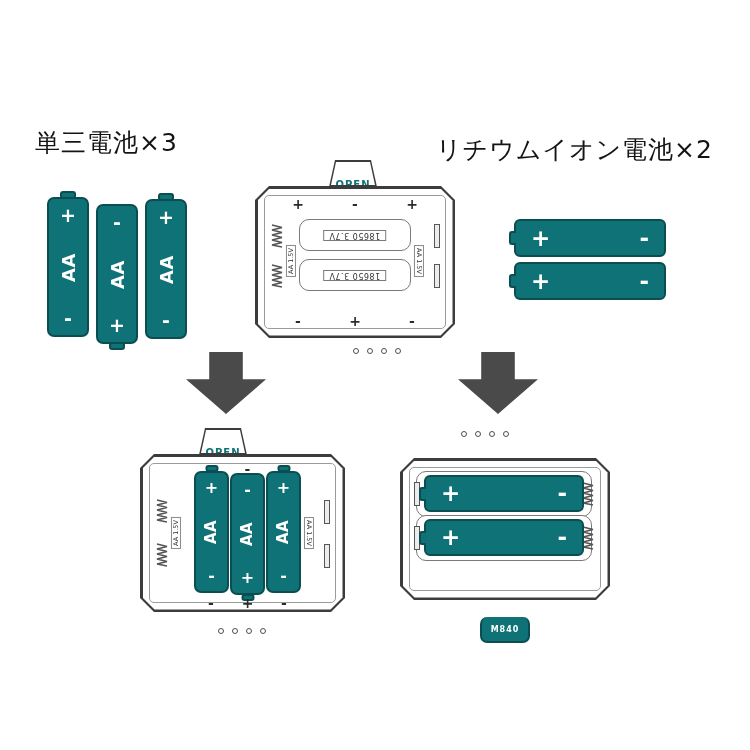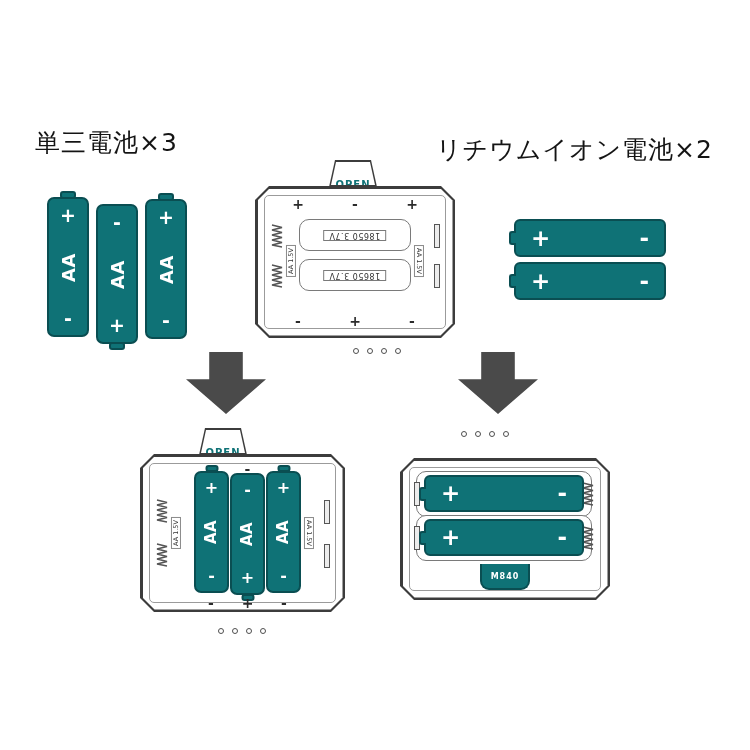--- a/index.html
+++ b/index.html
@@ -273,17 +273,17 @@
       <span class="pol">+</span>
       <span class="pol">-</span>
     </div>
     <div class="li-batt" style="left:24px; top:61px; width:160px; height:37px;">
       <div class="lnub"></div>
       <span class="pol">+</span>
       <span class="pol">-</span>
     </div>
   </div>
 
-  <div class="model-tab" style="left:480px; top:564px;">
+  <div class="model-tab" style="left:480px; top:617px;border-radius:7px;">
     <span>M840</span>
   </div>
 
 </div>
 
 </body></html>

